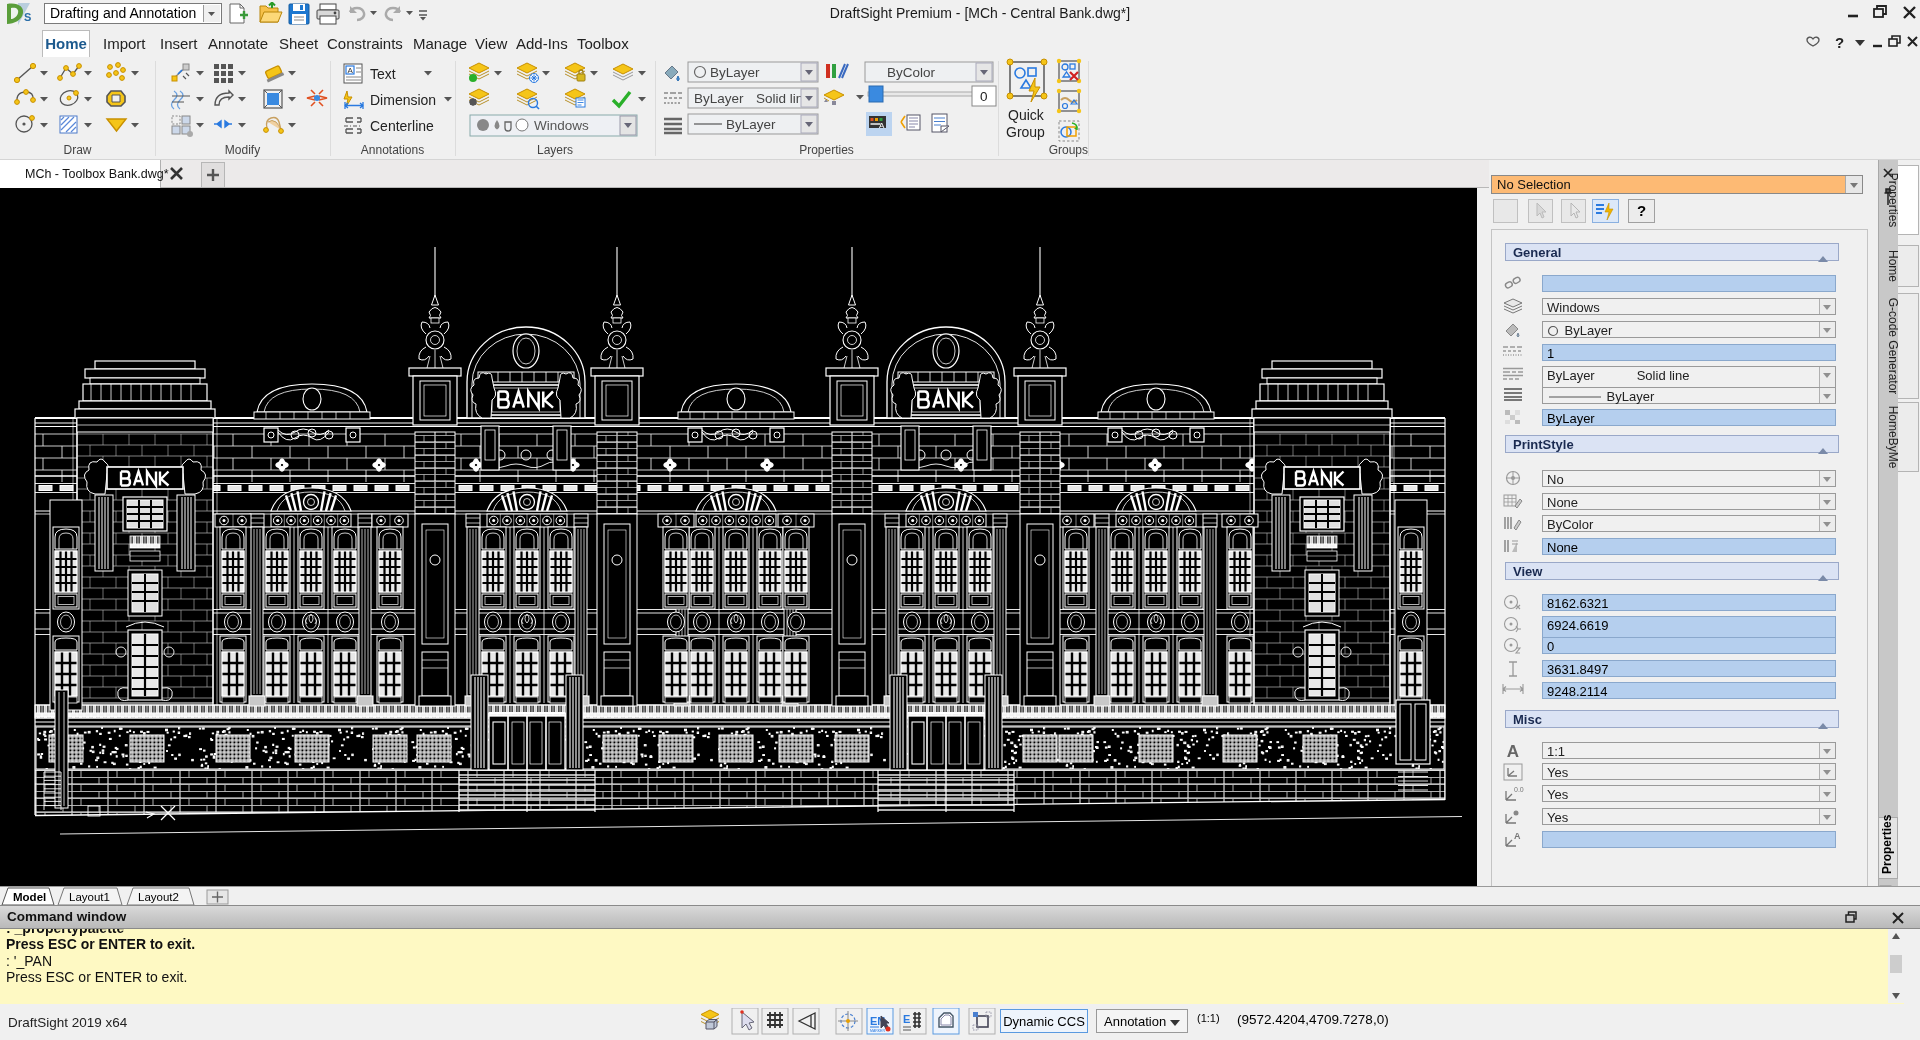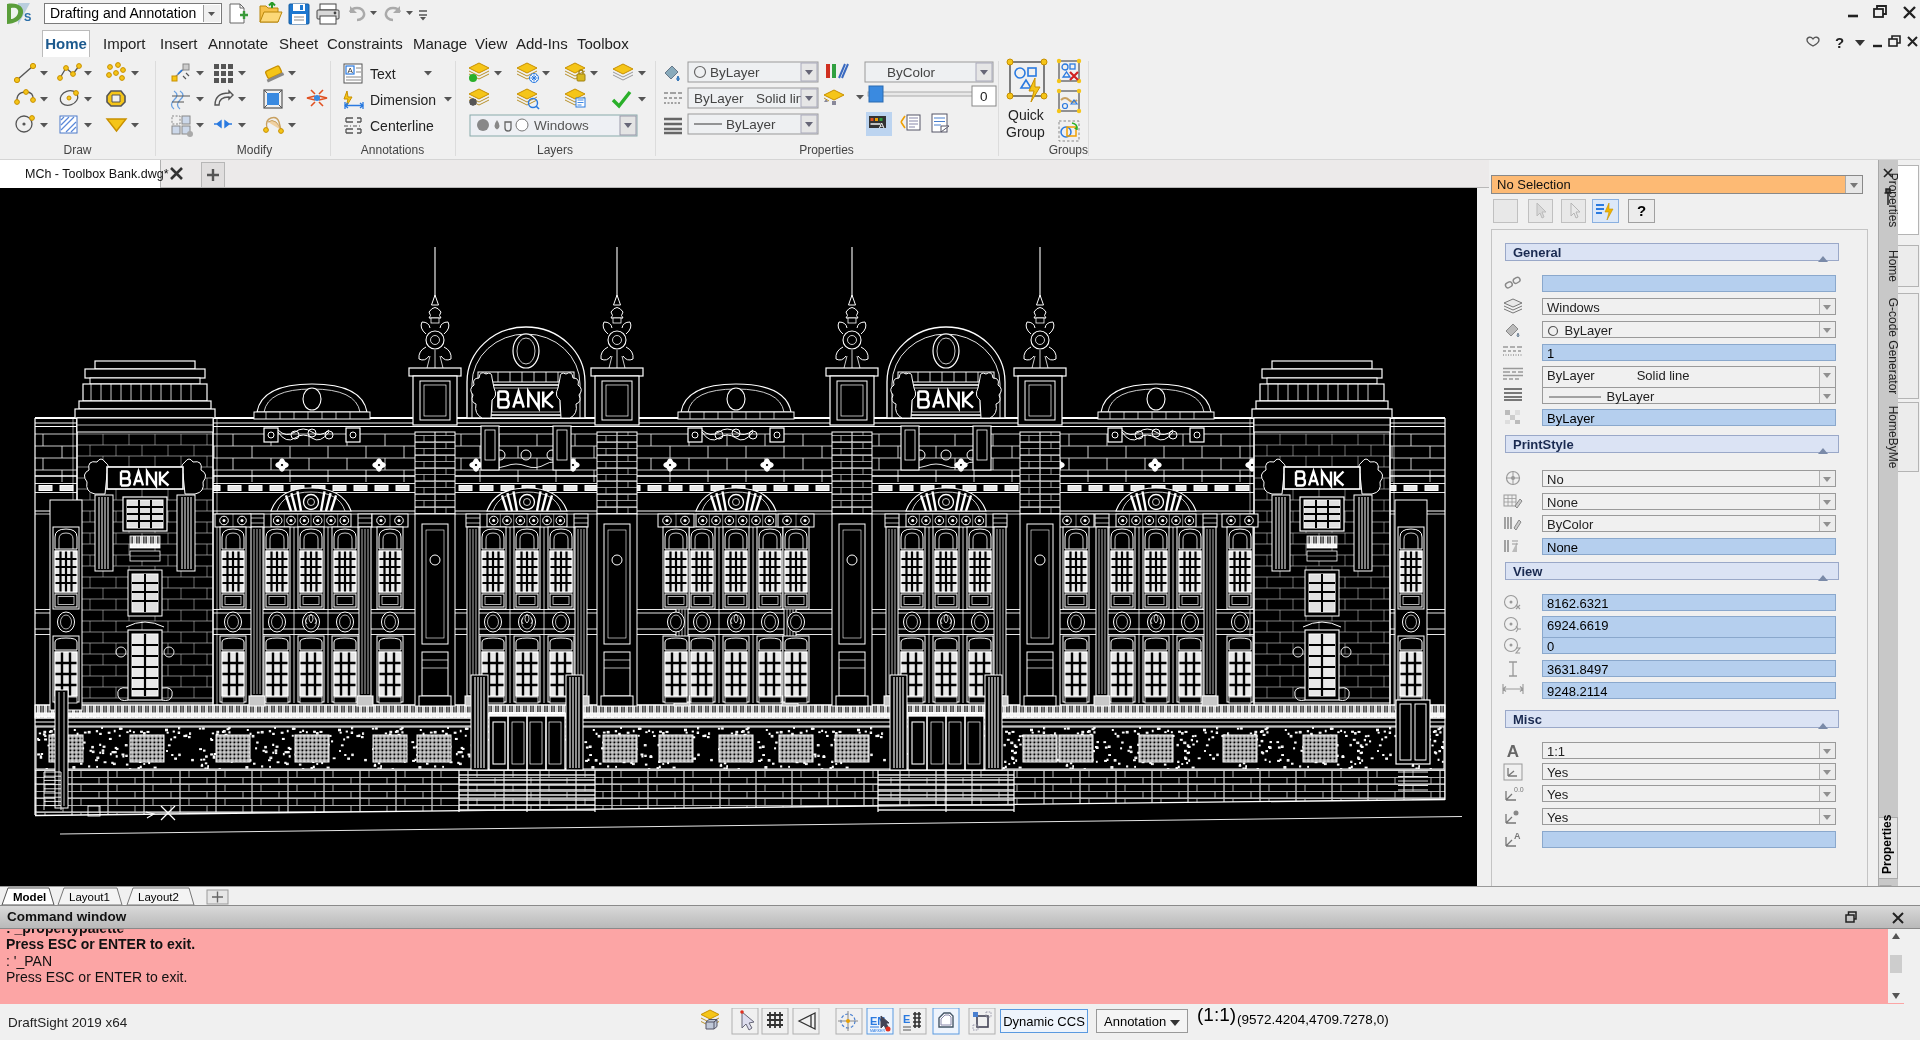--- a/index.html
+++ b/index.html
@@ -12,21 +12,21 @@
 #doctabs{position:absolute;left:0;top:160px;width:1920px;height:28px;background:#eceaea;border-bottom:1px solid #b8b8b8;}
 #canvas{position:absolute;left:0;top:188px;width:1477px;height:698px;background:#000;}
 #splitter{position:absolute;left:1477px;top:188px;width:12px;height:698px;background:#f0f0f0;}
 #propspanel{position:absolute;left:1489px;top:160px;width:389px;height:745px;background:#f0f0f0;}
 #sidebar{position:absolute;left:1878px;top:160px;width:20px;height:745px;background:#c8c8c8;border-left:1px solid #a8a8a8;}
 #sidetabs{position:absolute;left:1898px;top:160px;width:22px;height:844px;background:#f0f0f0;}
 .vtab{position:absolute;left:0;width:21px;background:#ececec;border:1px solid #b4b4b4;border-left:none;}
 .vtab span{position:absolute;left:2px;top:50%;transform:rotate(90deg) translateX(-50%);transform-origin:left top;white-space:nowrap;font-size:12px;color:#222;}
 #modeltabs{position:absolute;left:0;top:886px;width:1920px;height:19px;background:#f0f0f0;border-top:1px solid #9a9a9a;}
 #cmdtitle{position:absolute;left:0;top:905px;width:1920px;height:24px;background:linear-gradient(#d9d9d9,#b9b9b9);border-top:1px solid #8a8a8a;border-bottom:1px solid #8a8a8a;}
-#cmdtext{position:absolute;left:0;top:929px;width:1904px;height:90px;background:#fca5a5;border-bottom:1px solid #7f1d1d;font-size:14px;color:#111;overflow:hidden;}
+#cmdtext{position:absolute;left:0;top:929px;width:1904px;height:90px;background:#fef9c3;border-bottom:1px solid #7f1d1d;font-size:14px;color:#111;overflow:hidden;}
 #statusbar{position:absolute;left:0;top:1004px;width:1920px;height:36px;background:#f0f0f0;}
 .combo{position:absolute;background:#fdba74;border:1px solid #898989;font-size:13px;color:#111;}
 .combo .car{position:absolute;right:0;top:0;bottom:0;width:17px;background:#e7e7e7;border-left:1px solid #aaa;}
 .car:after{content:"";position:absolute;left:4px;top:7px;border:4px solid transparent;border-top:5px solid #777;}
 .bluefield{position:absolute;background:#b5cfee;border:1px solid #8aa8cc;font-size:13px;color:#000;padding:1px 0 0 4px;}
 .drop{position:absolute;background:#f0f0f0;border:1px solid #9a9a9a;font-size:13px;color:#222;padding:1px 0 0 4px;}
 .drop .car2{position:absolute;right:0;top:0;bottom:0;width:16px;background:#ececec;border-left:1px solid #b0b0b0;}
 .car2:after{content:"";position:absolute;left:3px;top:6px;border:4px solid transparent;border-top:5px solid #909090;}
 .sechead{position:absolute;left:16px;width:334px;height:18px;background:#dbe3f4;border:1px solid #9aa8c8;font-size:13px;font-weight:bold;color:#1a2a50;padding:1px 0 0 7px;}
 .sechead:after{content:"";position:absolute;right:10px;top:7px;border:5px solid transparent;border-bottom:6px solid #7a8aa8;}
@@ -85,20 +85,21 @@
     <g transform="translate(154,0)">
         <path d="M18 10 C16 5 6 4 4 11 C3 15 7 18 11 18" fill="none" stroke="#aaa" stroke-width="2.4"></path>
         <path d="M18 4 L18 11 L11 11 Z" fill="#aaa"></path>
         <path d="M24 9 L31 9 L27.5 13 Z" fill="#555"></path>
       </g>
     <g transform="translate(190,0)">
         <path d="M1 9 h8 M1 13 h8" stroke="#555" stroke-width="1.6"></path>
         <path d="M2 15 L8 15 L5 18.4 Z" fill="#555"></path>
       </g>
   </svg>
+  <div class="abs" style="left:700px;width:560px;top:5px;text-align:center;font-size:14px;color:#1a1a1a;">DraftSight Premium - [MCh - Central Bank.dwg*]</div>
   <svg class="abs" style="left:1845px;top:4px" width="72" height="18" viewBox="0 0 72 18">
     <path d="M3 12 h10" stroke="#222" stroke-width="2.6"></path>
     <g transform="translate(28,0)">
         <rect x="1" y="5" width="9" height="8" fill="none" stroke="#222" stroke-width="1.8"></rect>
         <path d="M4 5 V2 H13 V10 H10" fill="none" stroke="#222" stroke-width="1.8"></path>
       </g>
     <g transform="translate(57,0)">
         <path d="M2 3 L13 14 M13 3 L2 14" stroke="#222" stroke-width="2.4"></path>
       </g>
   </svg>
@@ -129,21 +130,21 @@
 </div>
 
 <div id="ribbon">
   <div class="gsep" style="left:155px"></div>
   <div class="gsep" style="left:330px"></div>
   <div class="gsep" style="left:455px"></div>
   <div class="gsep" style="left:655px"></div>
   <div class="gsep" style="left:998px"></div>
   <div class="gsep" style="left:1088px"></div>
   <div class="abs glabel" style="left:0;width:155px;">Draw</div>
-  <div class="abs glabel" style="left:167px;width:175px;margin-top:36px;">Modify</div>
+  <div class="abs glabel" style="left:155px;width:175px;margin-top:36px;">Modify</div>
   <div class="abs glabel" style="left:330px;width:125px;">Annotations</div>
   <div class="abs glabel" style="left:455px;width:200px;">Layers</div>
   <div class="abs glabel" style="left:655px;width:343px;">Properties</div>
   <div class="abs glabel" style="left:998px;width:90px;text-align:right;">Groups</div>
   <div id="ribicons">
       <svg class="abs" style="left:0;top:0" width="1400" height="103" viewBox="0 0 1400 103">
         <g transform="translate(0,-57)">
           <g transform="translate(14,62)">
             <path d="M3 18 L19 4" stroke="#555" stroke-width="1.4"></path>
             <circle cx="3" cy="18" r="2.6" fill="#f5c518" stroke="#c89000"></circle>
@@ -1419,15 +1420,15 @@
           <rect x="4" y="4" width="5" height="5" fill="#4a80d0"></rect>
           <rect x="17" y="4" width="5" height="5" fill="none" stroke="#99a" stroke-dasharray="1.5 1.2"></rect>
           <rect x="4" y="17" width="5" height="5" fill="none" stroke="#99a" stroke-dasharray="1.5 1.2"></rect>
         </g>
       </svg>
     </div>
   <div class="abs" style="left:1000px;top:5px;width:88px;height:24px;border:1px solid #5a9ae0;background:#eef4fc;font-size:13px;text-align:center;padding-top:4px;white-space:nowrap;">Dynamic CCS</div>
   <div class="abs" style="left:1096px;top:5px;width:92px;height:24px;border:1px solid #999;background:#f4f4f4;font-size:13px;padding:4px 0 0 7px;">Annotation<svg class="abs" style="right:6px;top:8px" width="12" height="10">
         <path d="M1 2 L11 2 L6 8 Z" fill="#333"></path>
       </svg></div>
-  <div class="abs" style="left:1197px;top:0;font-size:19px;">(1:1)</div>
+  <div class="abs" style="left:1197px;top:8px;font-size:11px;">(1:1)</div>
   <div class="abs" style="left:1237px;top:8px;font-size:13.5px;">(9572.4204,4709.7278,0)</div>
 </div>
 
 </body></html>

